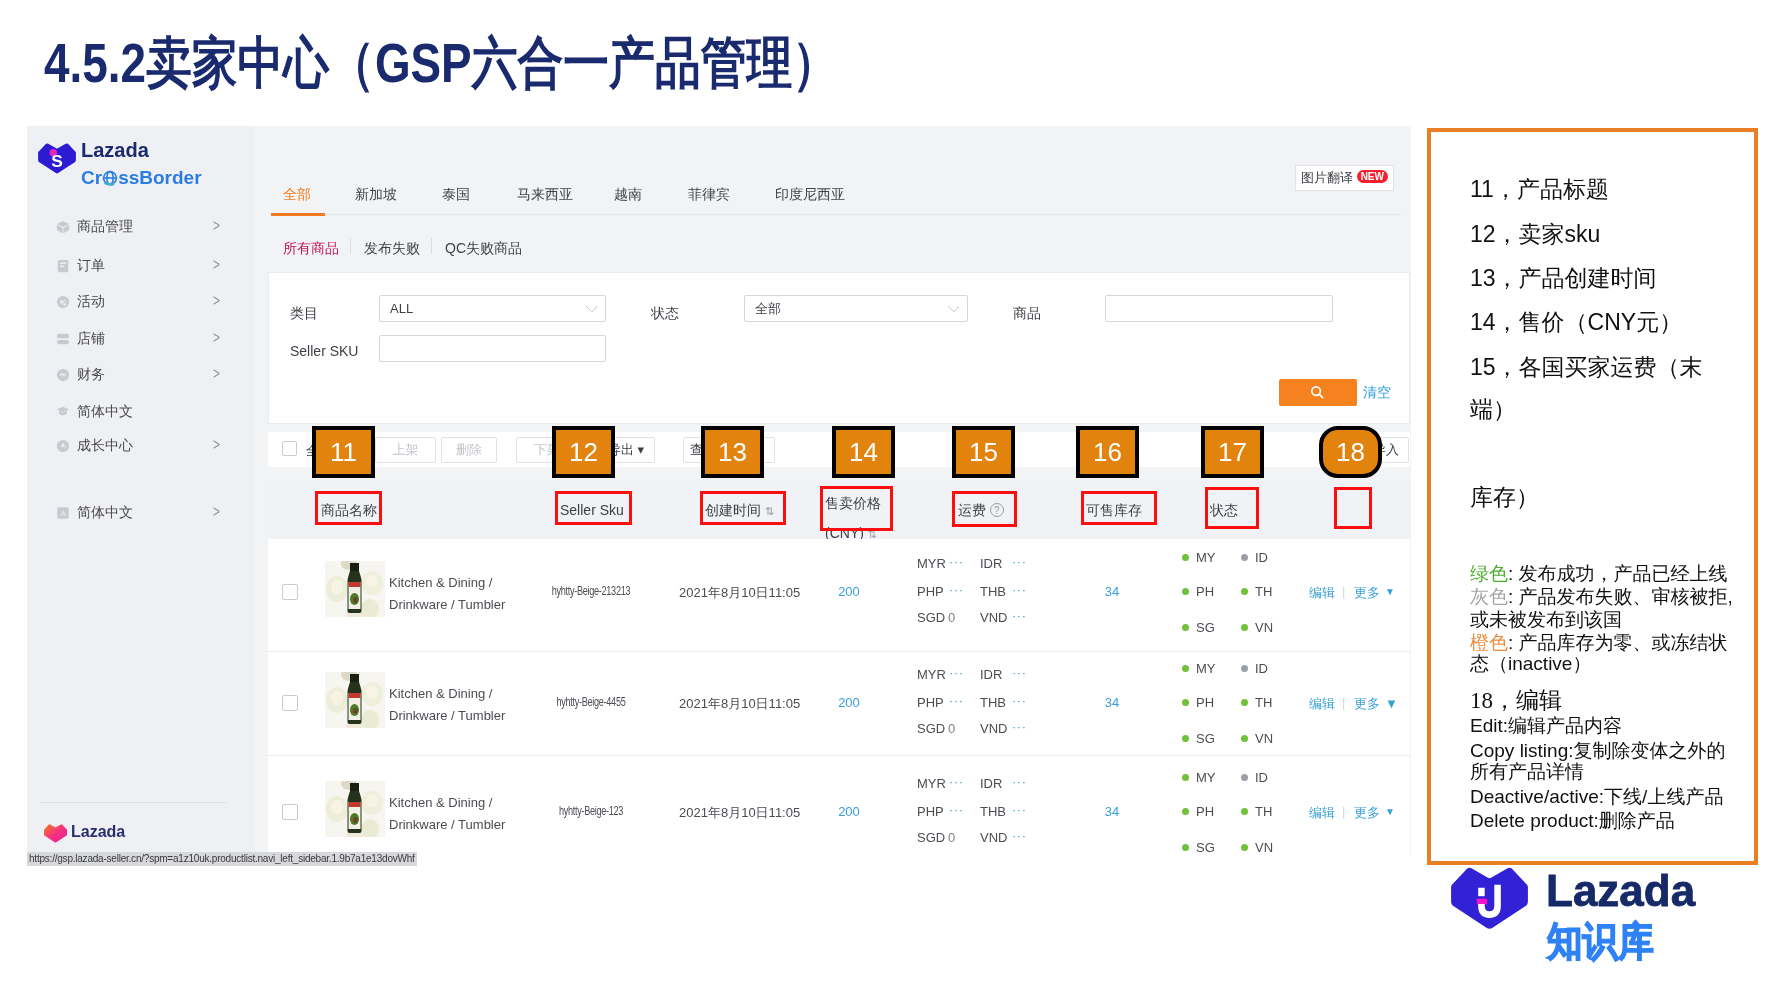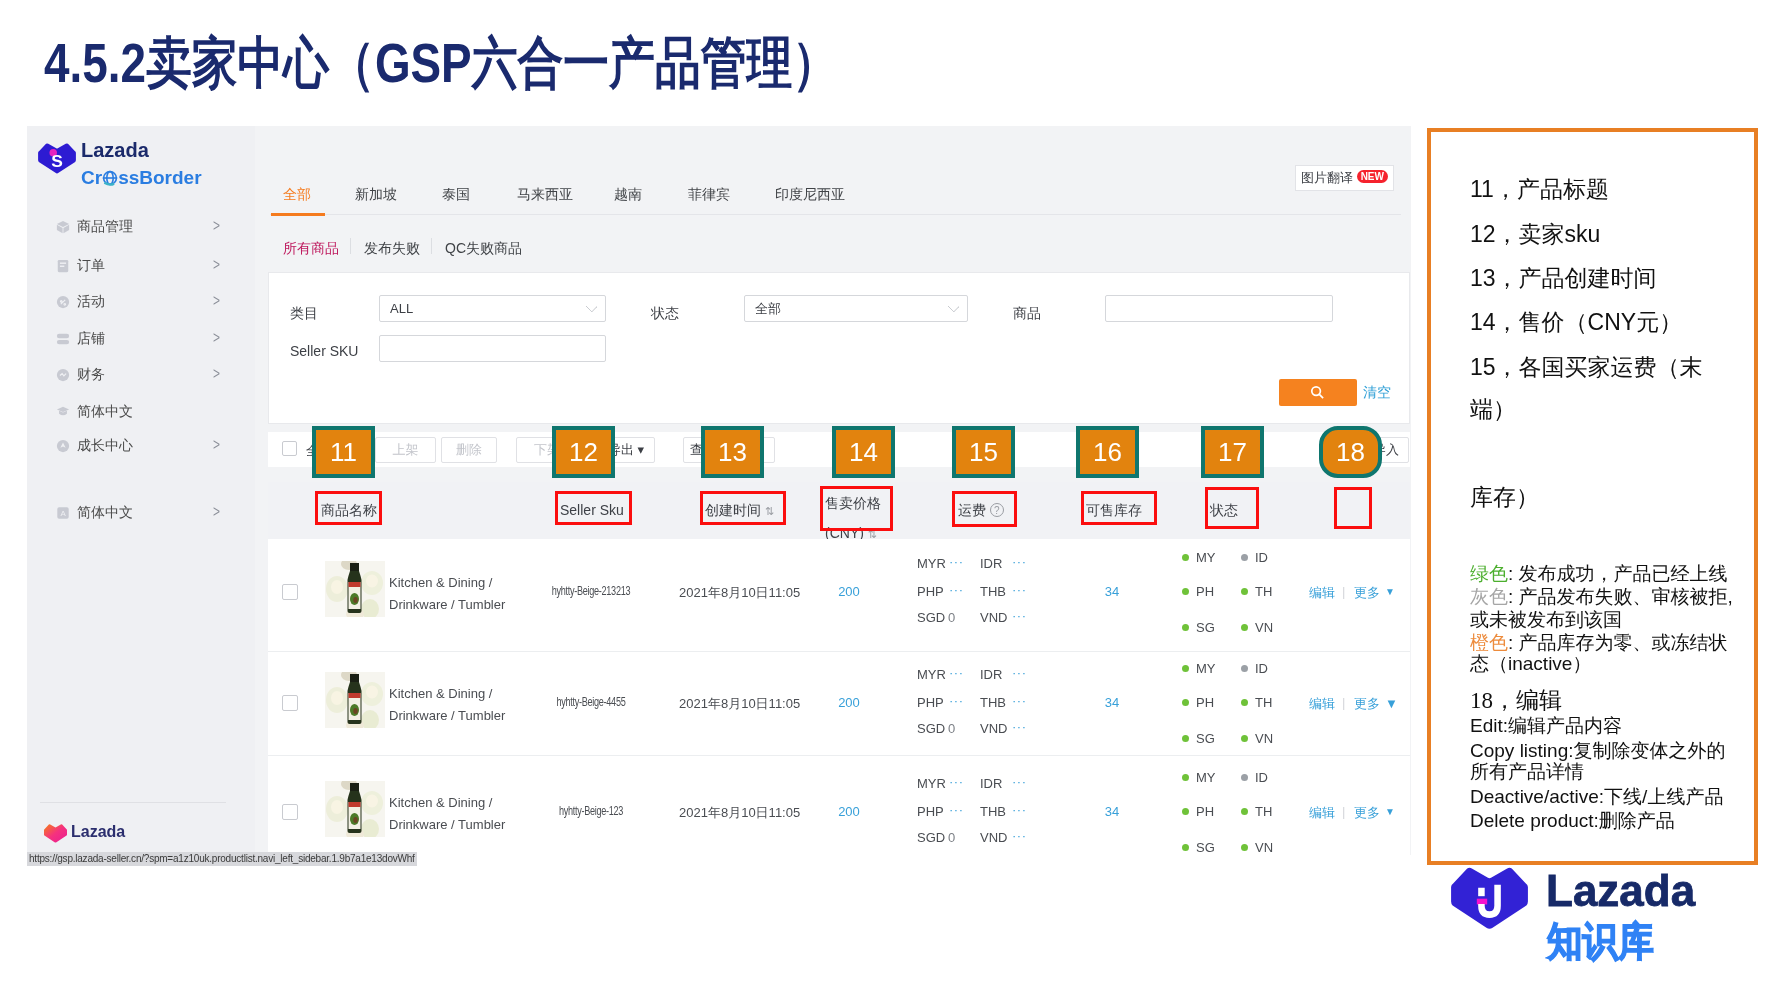--- a/index.html
+++ b/index.html
@@ -31,21 +31,21 @@
 .tbtn { position:absolute; top:5px; height:26px; border:1px solid #e0e1e5; border-radius:2px; background:#fff; font-size:13px; text-align:center; line-height:24px; color:#c3c5cb; }
 .tbtn.dark { color:#3c3f45; }
 #thead { position:absolute; left:241px; top:356px; width:1142px; height:57px; background:#f1f2f5; font-size:14px; color:#3c3f45; }
 .th { position:absolute; top:20px; white-space:nowrap; }
 .row { position:absolute; left:241px; width:1142px; background:#fff; border-bottom:1px solid #eceef0; font-size:13px; color:#4a4d52; }
 .cellabs { position:absolute; white-space:nowrap; }
 .blue { color:#38a0d9; }
 .dot { display:inline-block; width:7px; height:7px; border-radius:50%; margin-right:7px; vertical-align:1px; }
 .gdot { background:#6fc239; }
 .xdot { background:#9ba0a6; }
-.numbox { position:absolute; width:63px; height:52px; background:#e2830e; border:4px solid #0f766e; color:#fff; font-size:26px; text-align:center; line-height:44px; z-index:30; }
+.numbox { position:absolute; width:63px; height:52px; background:#e2830e; border:4px solid #000000; color:#fff; font-size:26px; text-align:center; line-height:44px; z-index:30; }
 .redbox { position:absolute; border:3px solid #fb0e0e; z-index:25; }
 #panel { position:absolute; left:1427px; top:128px; width:331px; height:737px; border:4px solid #e87f24; background:#fff; z-index:10; }
 .pitem { position:absolute; left:39px; font-size:23px; color:#111; white-space:nowrap; }
 .psmall { position:absolute; left:39px; font-size:19px; color:#111; white-space:nowrap; }
 #urlbar { position:absolute; left:27px; top:852px; width:390px; height:14px; background:#d7d8dc; font-size:10px; letter-spacing:-0.22px; color:#3a3a3a; line-height:14px; padding-left:2px; white-space:nowrap; overflow:hidden; }
 #kb-lazada { position:absolute; left:1546px; top:866px; font-size:44px; font-weight:bold; color:#172a68; -webkit-text-stroke:0.8px #172a68; }
 #kb-zsk { position:absolute; left:1547px; top:914px; font-size:40px; font-weight:bold; color:#2f82f5; letter-spacing:0; transform:scaleX(0.89); transform-origin:0 0; -webkit-text-stroke:1.4px #2f82f5; }
 </style>
 </head>
 <body>

